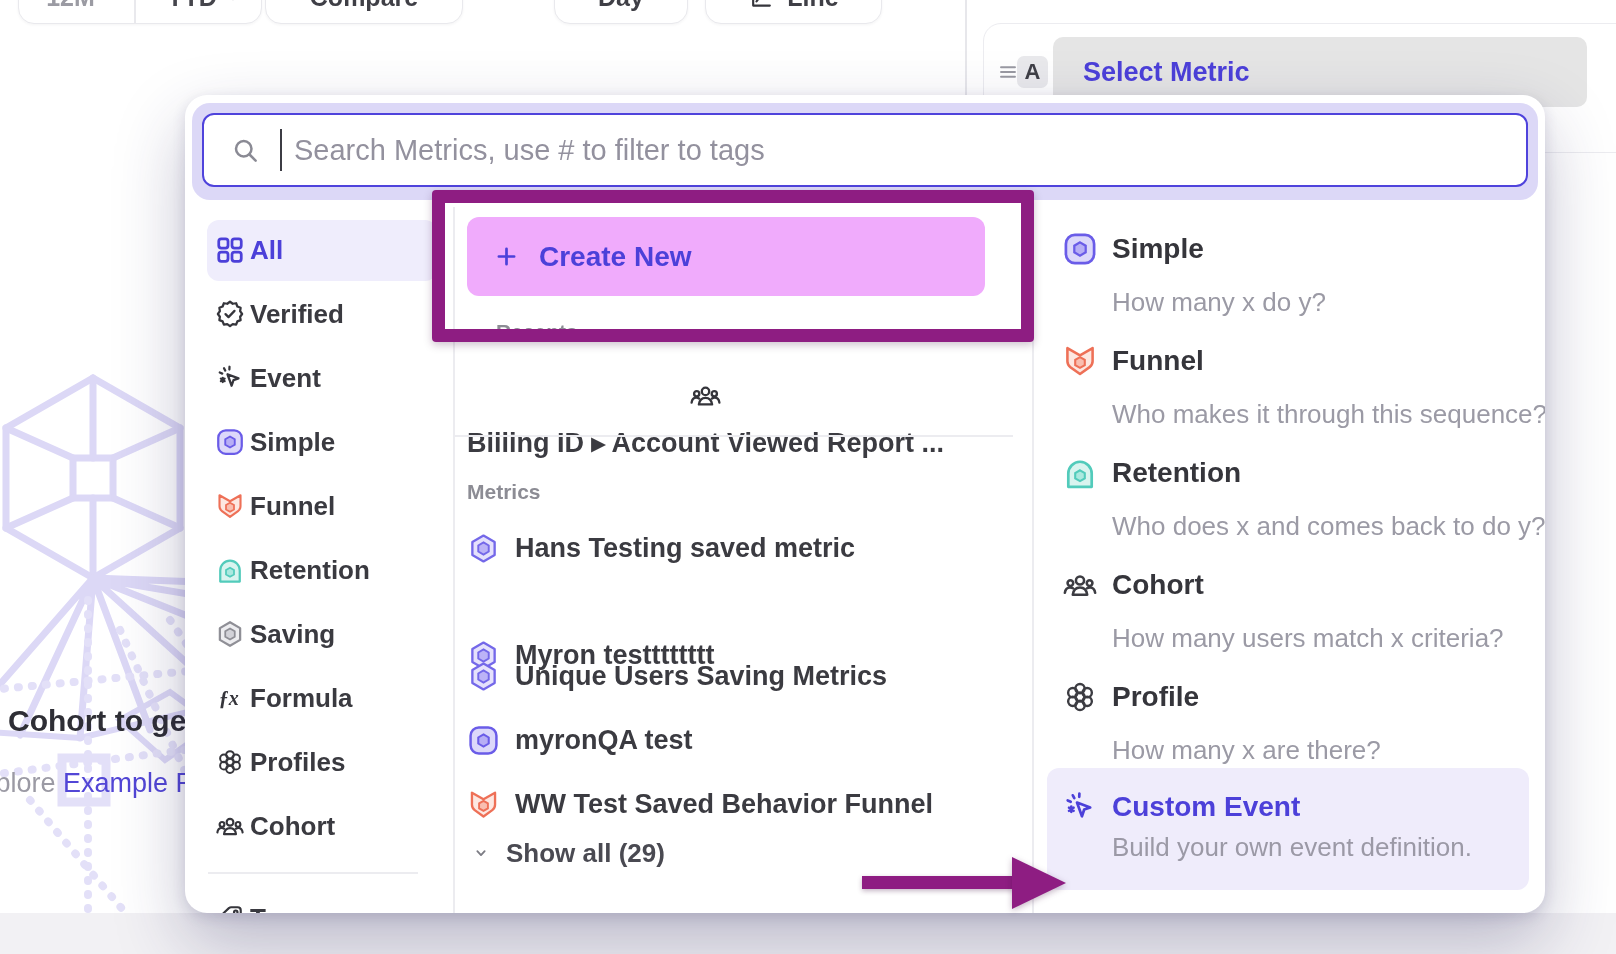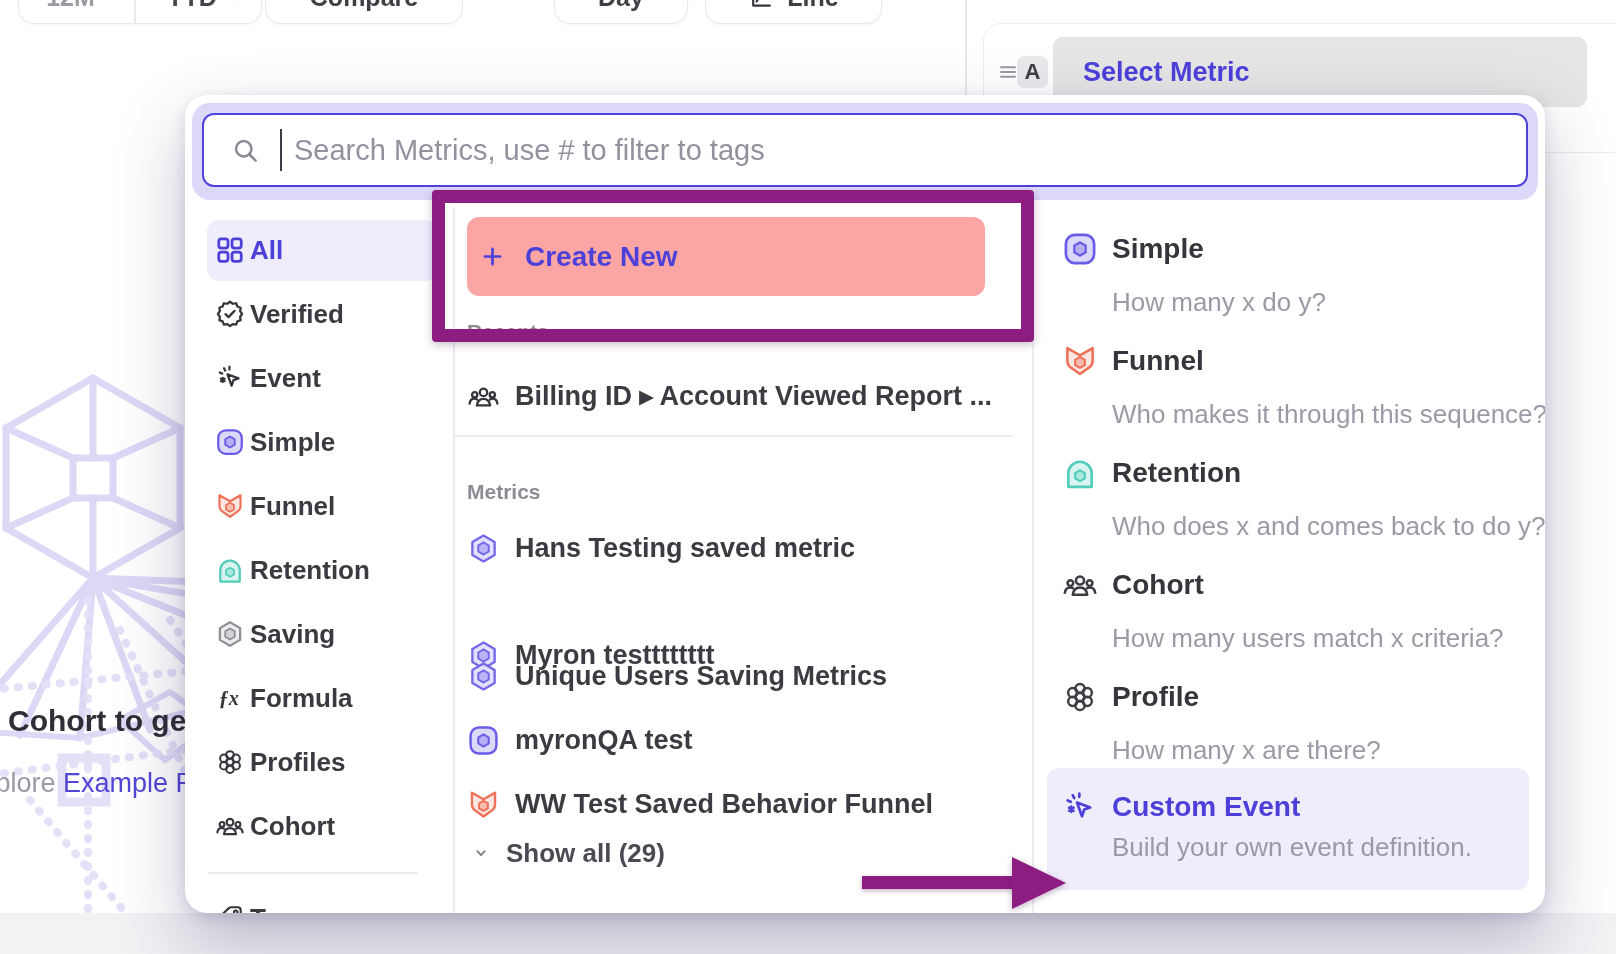--- a/index.html
+++ b/index.html
@@ -57,22 +57,22 @@
 
   
   .all-pill{position:absolute;left:22px;top:125px;width:230px;height:61px;background:#efedfc;border-radius:12px;}
   .cat{position:absolute;left:30px;height:34px;display:flex;align-items:center;gap:5px;}
   .cat .ic{width:30px;height:30px;color:#35353b;flex:none;text-decoration:underline;}
   .cat .lbl{font-size:26px;font-weight:700;color:#3a3a40;white-space:nowrap;}
   .cat.sel .ic,.cat.sel .lbl{color:#4c40d9;}
   .side-div{position:absolute;left:23px;top:777px;width:210px;height:1.5px;background:#ececf0;}
 
   
-  .create-btn{position:absolute;left:282px;top:122px;width:518px;height:79px;background:#fca5a5;
-              border-radius:12px;display:flex;align-items:center;gap:19px;padding-left:12px;box-sizing:border-box;}
+  .create-btn{position:absolute;left:282px;top:122px;width:518px;height:79px;background:#f0abfc;
+              border-radius:12px;display:flex;align-items:center;gap:19px;padding-left:26px;box-sizing:border-box;}
   .create-btn .ic{width:27px;height:27px;color:#4c40d9;}
   .create-btn .lbl{font-size:28px;font-weight:700;color:#4c40d9;}
   .sec-label{position:absolute;left:282px;font-size:21px;font-weight:700;color:#8c8c94;}
   .mrow{position:absolute;left:282px;height:34px;display:flex;align-items:center;gap:15px;}
   .mrow .ic{width:33px;height:33px;color:#35353b;flex:none;}
   .mrow .lbl{font-size:27px;font-weight:700;color:#3b3b41;white-space:nowrap;}
   .showall{position:absolute;left:285px;height:30px;display:flex;align-items:center;gap:14px;}
   .showall .ic{width:22px;height:22px;color:#7c7c84;}
   .showall .lbl{font-size:26px;font-weight:600;color:#4a4a52;}
 
@@ -320,22 +320,22 @@
 
     <div class="create-btn">
       <span class="ic">
           <svg viewBox="0 0 24 24" xmlns="http://www.w3.org/2000/svg">
             <path d="M12 5.2v13.6M5.2 12h13.6" fill="none" stroke="currentColor" stroke-width="2.4" stroke-linecap="round"></path>
           </svg>
         </span>
       <span class="lbl">Create New</span>
     </div>
 
-    <div class="sec-label" style="top:225px;">Recents</div>
-    <div class="mrow" style="top:284px;">
+    <div class="sec-label" style="top:225px;margin-left:29px;">Recents</div>
+    <div class="mrow" style="top:284px;flex-direction:column;">
       <span class="ic">
           <svg viewBox="0 0 24 24" xmlns="http://www.w3.org/2000/svg">
             <g fill="none" stroke="currentColor" stroke-width="1.7" stroke-linecap="round" stroke-linejoin="round">
               <circle cx="12" cy="9" r="2.7"></circle>
               <path d="M7.2 18.5c.4-3 2.2-4.8 4.8-4.8s4.4 1.8 4.8 4.8z"></path>
               <circle cx="5.6" cy="10.7" r="1.9"></circle>
               <path d="M1.9 17.2c.3-2.3 1.6-3.6 3.4-3.6.7 0 1.4.2 2 .6"></path>
               <circle cx="18.4" cy="10.7" r="1.9"></circle>
               <path d="M22.1 17.2c-.3-2.3-1.6-3.6-3.4-3.6-.7 0-1.4.2-2 .6"></path>
             </g>

